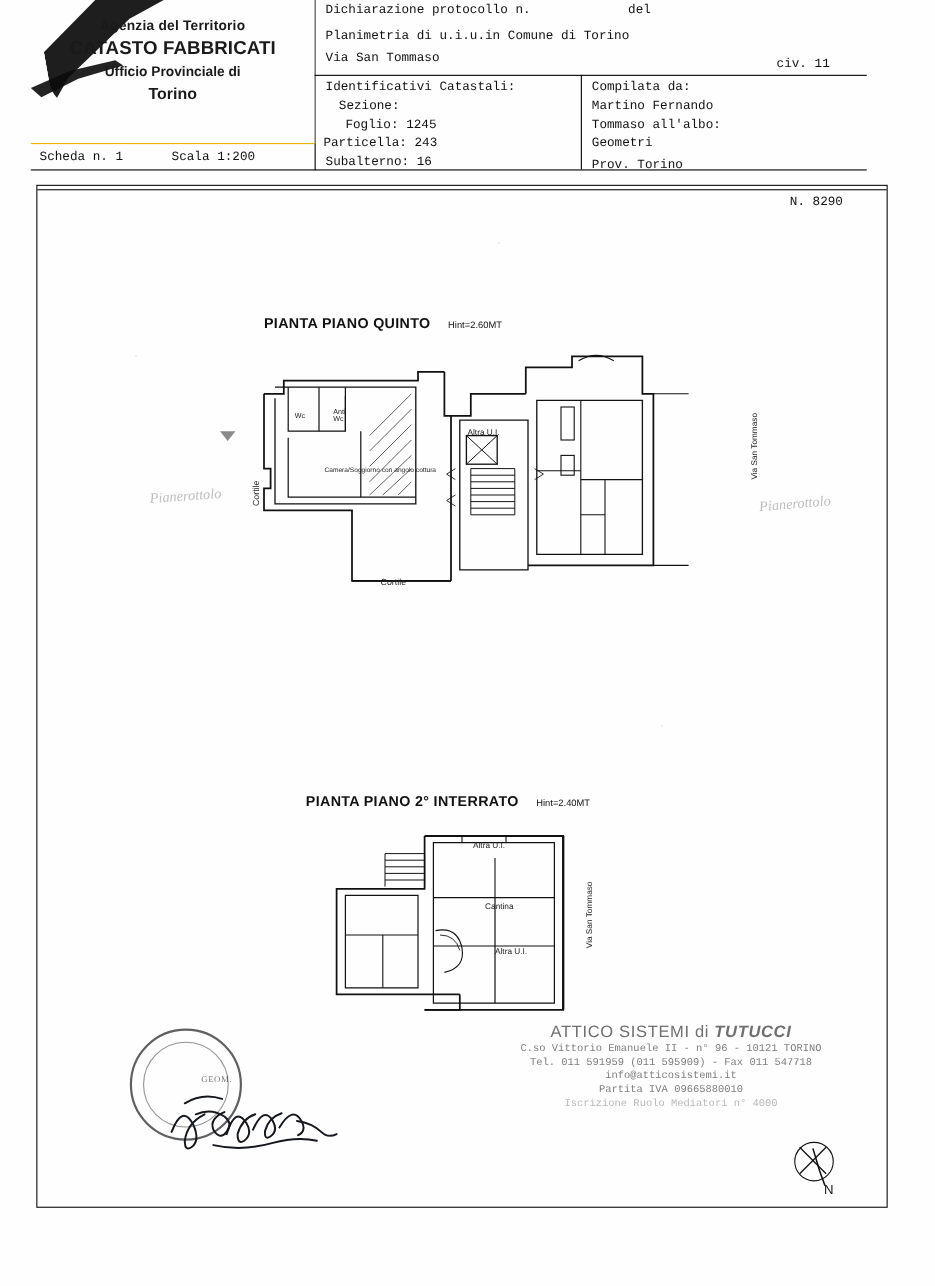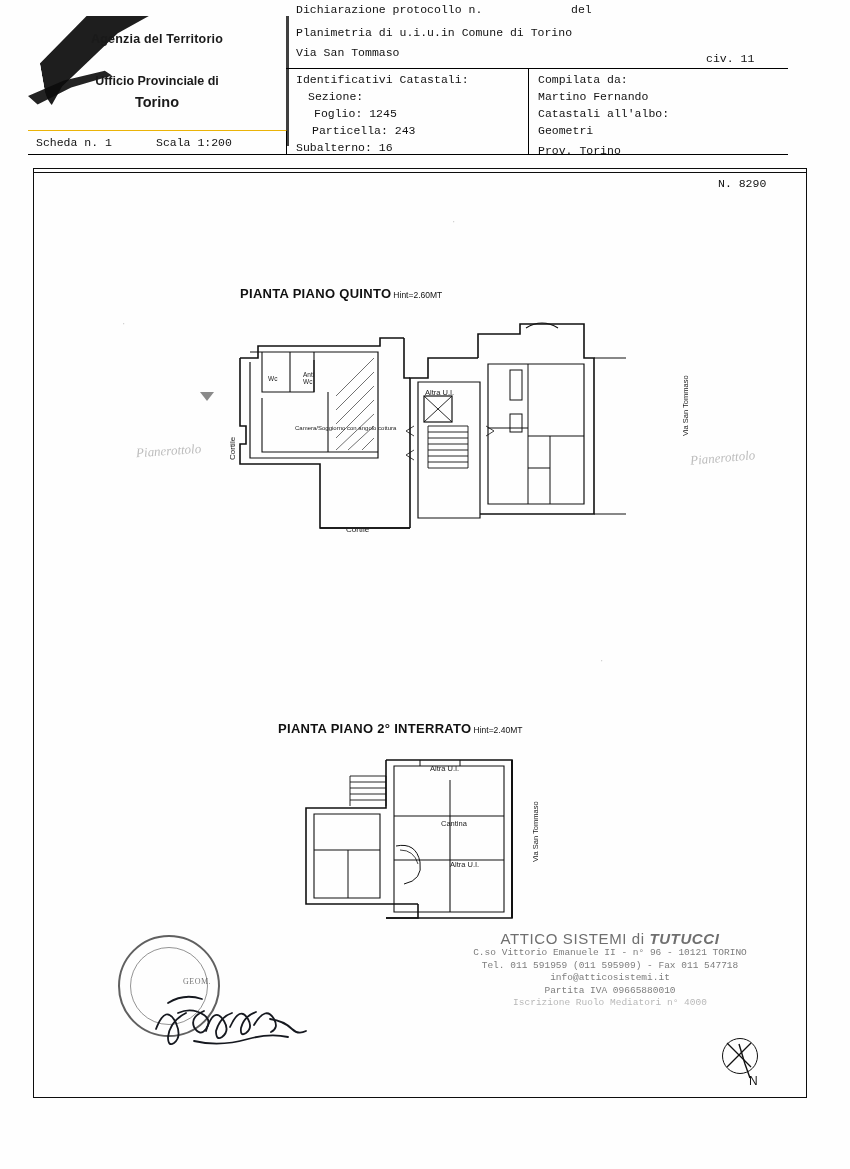--- a/index.html
+++ b/index.html
@@ -27,24 +27,24 @@
   .header-wrap {
     position: absolute;
     left: 28px;
     top: 0px;
     width: 760px;
     height: 162px;
   }
   .logo-box {
     position: absolute;
     left: 0px;
-    top: 16px;
+    top: 0px;
     width: 258px;
     height: 130px;
-    border-right: 3px solid #404040;
+    border-right: 1px solid #404040;
     overflow: hidden;
   }
   .logo-text {
     position: absolute;
     width: 100%;
     text-align: center;
     font-family: "Liberation Sans", sans-serif;
     font-weight: bold;
     color: #1a1a1a;
   }
@@ -116,21 +116,21 @@
     height: 86px;
     border-right: 1px solid #000;
     font-family: "Liberation Mono", monospace;
     font-size: 11.5px;
     line-height: 17px;
   }
   .ident-box div { position: absolute; }
   .ident-t  { left: 10px; top: 3px; }
   .ident-s  { left: 22px; top: 20px; }
   .ident-f  { left: 28px; top: 37px; }
-  .ident-p  { left: 26px; top: 54px; }
+  .ident-p  { left: 8px; top: 54px; }
   .ident-sub{ left: 10px; top: 71px; }
 
   .compil-box {
     position: absolute;
     left: 500px;
     top: 68px;
     width: 260px;
     height: 86px;
     font-family: "Liberation Mono", monospace;
     font-size: 11.5px;
@@ -179,21 +179,21 @@
     font-size: 13px;
     font-weight: bold;
     color: #111;
     letter-spacing: .3px;
     white-space: nowrap;
   }
   .plan-title .hint {
     font-size: 8.5px;
     font-weight: normal;
     letter-spacing: 0;
-    margin-left: 2px;
+    margin-left: 16px;
   }
   #title-quinto { left: 240px; top: 286px; }
   #title-interrato { left: 278px; top: 721px; }
 
   
   .plan1 {
     position: absolute;
     left: 228px;
     top: 318px;
     width: 420px;
@@ -375,20 +375,21 @@
 <body>
 
 <div class="page">
 
   <div class="header-wrap">
 
     <div class="logo-box">
       <div class="logo-swoosh"></div>
       <div class="logo-swoosh2"></div>
       <div class="logo-text logo-l1">Agenzia del Territorio</div>
+      <div class="logo-text logo-l2">CATASTO FABBRICATI</div>
       <div class="logo-text logo-l3">Ufficio Provinciale di</div>
       <div class="logo-text logo-l4">Torino</div>
     </div>
 
     <div class="scheda-row">
       <span class="s1">Scheda n. 1</span>
       <span class="s2">Scala 1:200</span>
     </div>
 
     <div class="decl-box">
@@ -403,21 +404,21 @@
       <div class="ident-t">Identificativi Catastali:</div>
       <div class="ident-s">Sezione:</div>
       <div class="ident-f">Foglio: 1245</div>
       <div class="ident-p">Particella: 243</div>
       <div class="ident-sub">Subalterno: 16</div>
     </div>
 
     <div class="compil-box">
       <div class="c-t">Compilata da:</div>
       <div class="c-n">Martino Fernando</div>
-      <div class="c-i">Catastali all'albo:</div>
+      <div class="c-i">Tommaso all'albo:</div>
       <div class="c-g">Geometri</div>
       <div class="c-p">Prov. Torino</div>
       <div class="c-num">N. 8290</div>
     </div>
 
     <div class="hdr-bottom-line"></div>
   </div>
 
   <div class="frame">
     <div class="frame-inner-top"></div>

